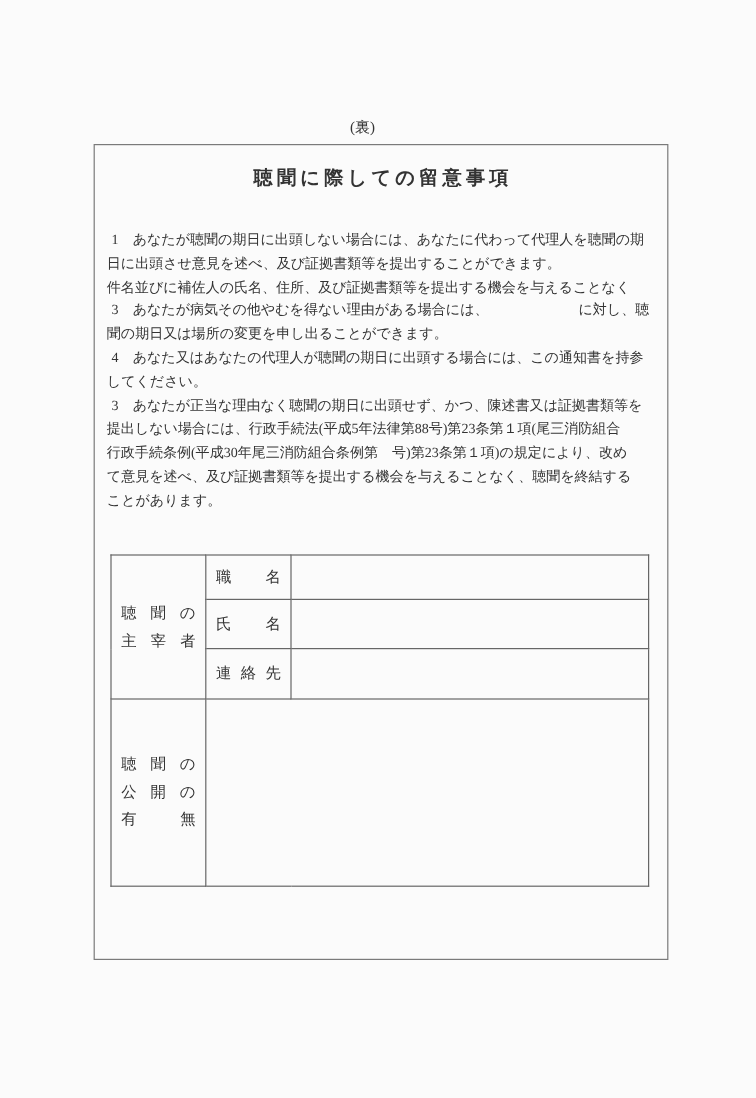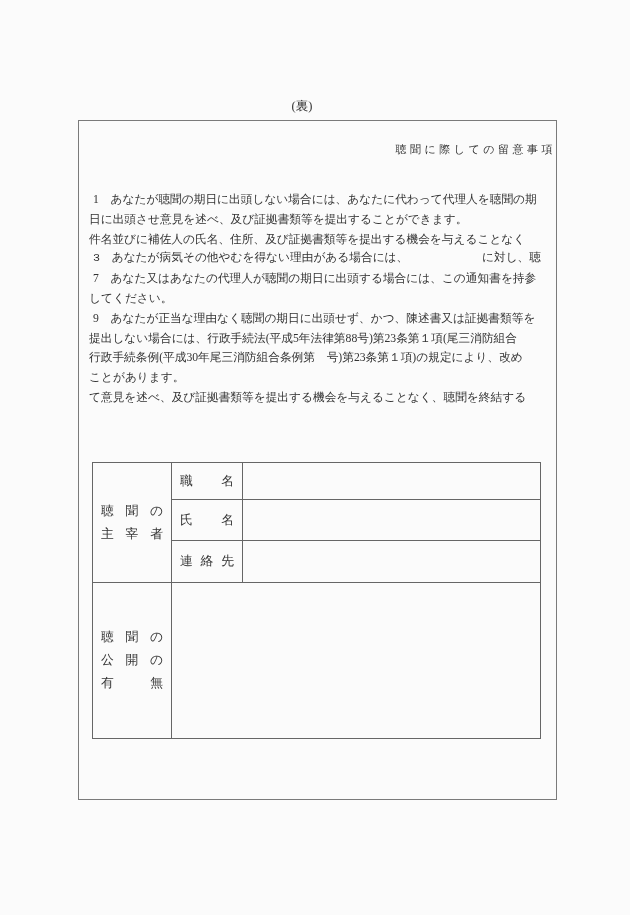--- a/index.html
+++ b/index.html
@@ -15,30 +15,31 @@
   .side-label {
     position:absolute; top:99px; left:0; width:604px;
     text-align:center; font-size:12.5px; line-height:15px;
   }
   .notice-box {
     position:absolute; left:78px; top:120px; width:479px; height:680px;
     border:1px solid var(--line,#7a7a7a);
   }
   .title {
     position:absolute; top:20px; left:0; width:100%;
-    text-align:right; font-size:11px; letter-spacing:3.5px; text-indent:3.5px;
+    text-align:center; font-size:16px; letter-spacing:3.5px; text-indent:3.5px;
     line-height:16px;
+    font-weight:bold;
   }
   .notes {
     position:absolute; top:69px; left:10px; right:15px;
     font-size:11.7px;
   }
   .line { height:19.8px; line-height:19.8px; white-space:nowrap; }
   .l-first { text-indent:4px; }
-  .gapline { display:flex; white-space:nowrap;font-family:Liberation Mono, monospace; }
+  .gapline { display:flex; white-space:nowrap; }
   .gapline .lead { padding-left:4px; }
   .gapline .tail { margin-left:auto; }
   .blank-field { flex:1 1 auto; min-width:60px; }
 
   table.htable {
     position:absolute; left:13px; top:341px; width:449px;
     border-collapse:collapse; table-layout:fixed;
   }
   table.htable td {
     border:1px solid var(--line2,#666); padding:0; vertical-align:middle;
@@ -69,29 +70,30 @@
       <div class="line l-first">1　あなたが聴聞の期日に出頭しない場合には、あなたに代わって代理人を聴聞の期</div>
       <div class="line">日に出頭させ意見を述べ、及び証拠書類等を提出することができます。</div>
 
       <div class="line">件名並びに補佐人の氏名、住所、及び証拠書類等を提出する機会を与えることなく</div>
 
       <div class="line gapline">
         <span class="lead">3　あなたが病気その他やむを得ない理由がある場合には、</span>
         <span class="blank-field"></span>
         <span class="tail">に対し、聴</span>
       </div>
+      <div class="line">聞の期日又は場所の変更を申し出ることができます。</div>
 
-      <div class="line l-first">7　あなた又はあなたの代理人が聴聞の期日に出頭する場合には、この通知書を持参</div>
+      <div class="line l-first">4　あなた又はあなたの代理人が聴聞の期日に出頭する場合には、この通知書を持参</div>
       <div class="line">してください。</div>
 
-      <div class="line l-first">9　あなたが正当な理由なく聴聞の期日に出頭せず、かつ、陳述書又は証拠書類等を</div>
+      <div class="line l-first">3　あなたが正当な理由なく聴聞の期日に出頭せず、かつ、陳述書又は証拠書類等を</div>
       <div class="line">提出しない場合には、行政手続法(平成5年法律第88号)第23条第１項(尾三消防組合</div>
       <div class="line">行政手続条例(平成30年尾三消防組合条例第　号)第23条第１項)の規定により、改め</div>
+      <div class="line">て意見を述べ、及び証拠書類等を提出する機会を与えることなく、聴聞を終結する</div>
       <div class="line">ことがあります。</div>
-      <div class="line">て意見を述べ、及び証拠書類等を提出する機会を与えることなく、聴聞を終結する</div>
     </div>
 
     <table class="htable">
       <colgroup>
           <col style="width:79px">
           <col style="width:71px">
           <col>
         </colgroup>
       <tbody>
           <tr class="r1">

